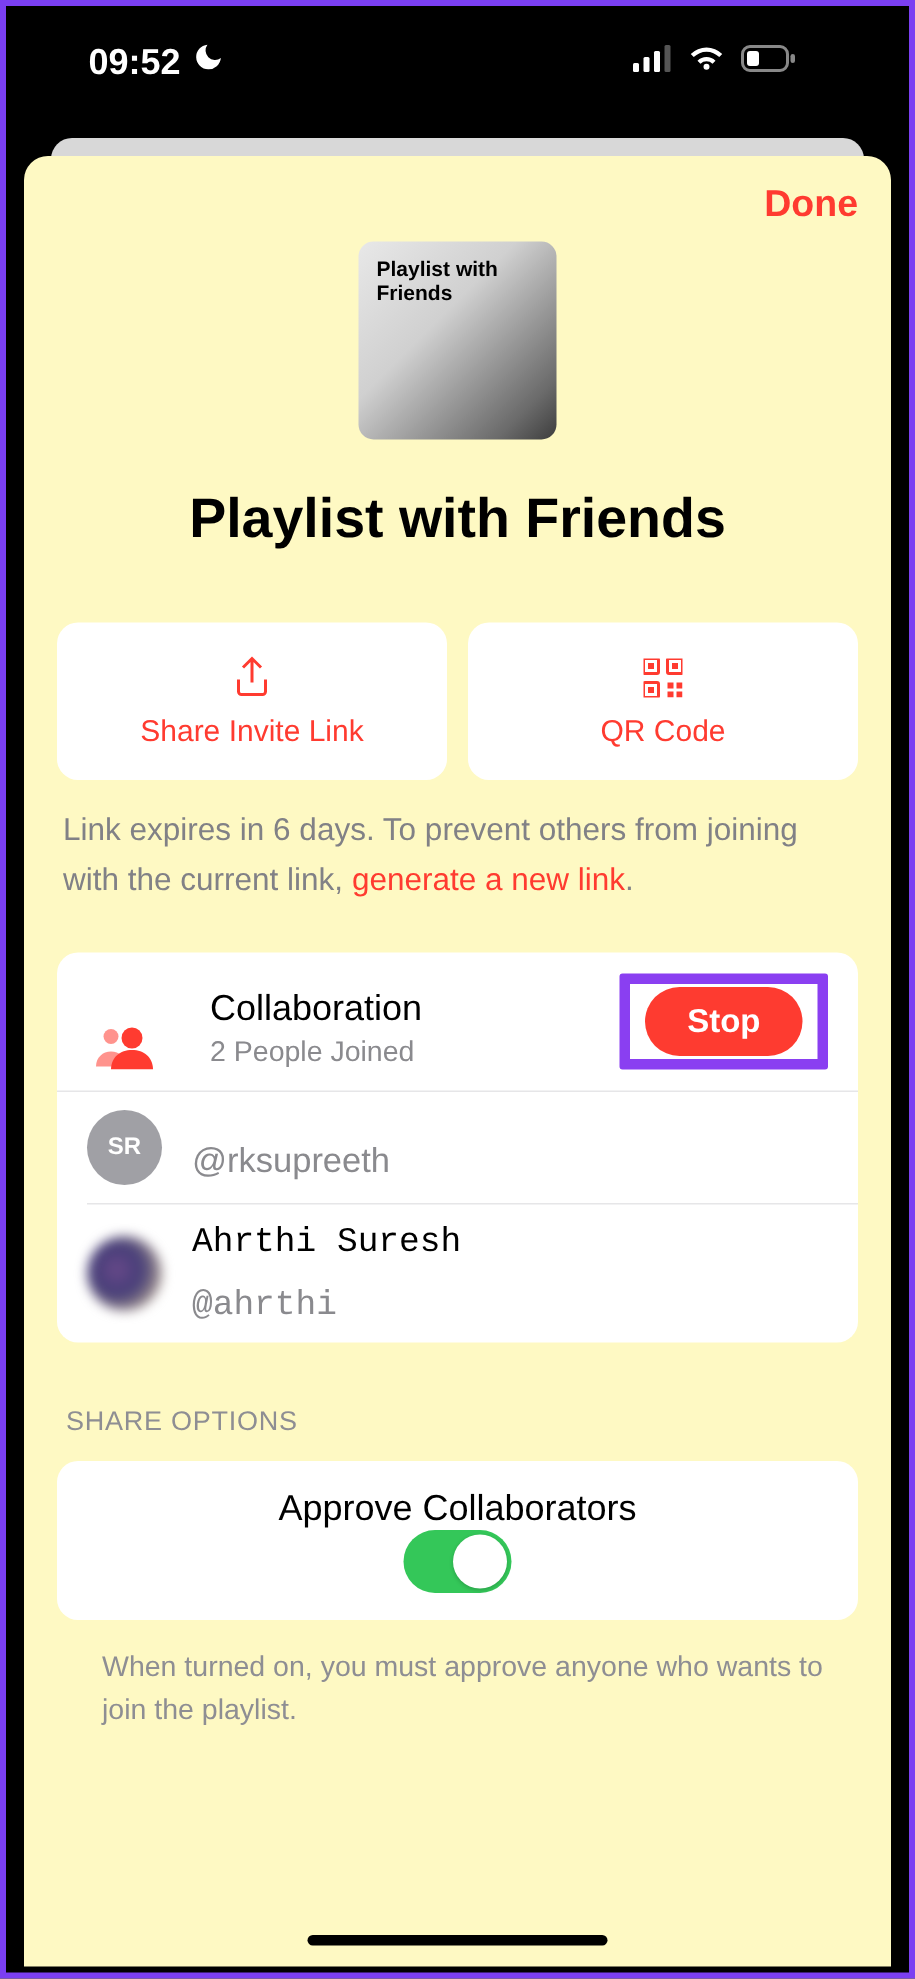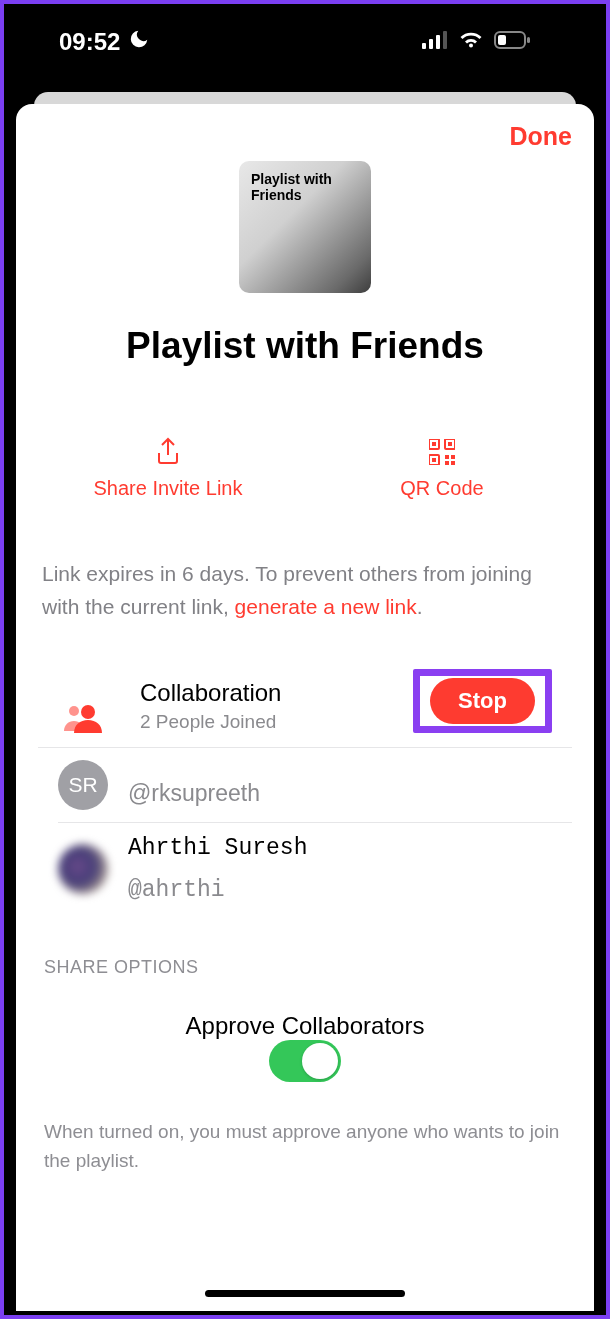--- a/index.html
+++ b/index.html
@@ -41,21 +41,21 @@
       height: 20px;
       background: #d8d8d8;
       border-radius: 14px 14px 0 0;
     }
     .sheet {
       position: absolute;
       top: 100px;
       left: 12px;
       right: 12px;
       bottom: 4px;
-      background: #ffffff;
+      background: #fef9c3;
       border-radius: 16px 16px 0 0;
       padding: 18px 22px 0;
       overflow: hidden;
     }
     .header-row {
       display: flex;
       justify-content: flex-end;
       margin-bottom: 10px;
     }
     .done-btn {
@@ -111,21 +111,21 @@
       display: flex;
       align-items: center;
       justify-content: center;
     }
     .action-label {
       color: #ff3b30;
       font-size: 20px;
       font-weight: 400;
     }
     .hint {
-      margin-top: 38px;
+      margin-top: 18px;
       font-size: 21px;
       line-height: 1.55;
       color: #818186;
       padding: 0 4px;
     }
     .hint-link {
       color: #ff3b30;
     }
     .list-group {
       background: #fff;
@@ -178,22 +178,22 @@
     .people .person-row:first-child { padding-left: 0; margin-left: -66px; }
     .person-avatar {
       width: 50px;
       height: 50px;
       border-radius: 50%;
       background: #a0a0a5;
       display: flex;
       align-items: center;
       justify-content: center;
       color: #fff;
-      font-size: 21px;
-      font-weight: 400;
+      font-size: 16px;
+      font-weight: 700;
       flex-shrink: 0;
     }
     .person-avatar.blur {
       background: radial-gradient(circle at 40% 45%, #6a4a8a 0%, #453d78 40%, #d2c199 90%);
       filter: blur(4px);
     }
     .person-name { font-size: 23px; color: #000; }
     .person-handle { font-size: 23px; color: #8a8a8e; margin-top: 16px; }
     .section-label {
       color: #8e8e93;
@@ -230,20 +230,21 @@
       background: #fff;
       border-radius: 50%;
       box-shadow: 0 1px 3px rgba(0,0,0,0.2);
     }
     .option-hint {
       color: #8e8e93;
       font-size: 19px;
       line-height: 1.5;
       margin-top: 18px;
       padding: 0 6px;
+      margin-left: 24px;
     }
     .home-indicator {
       position: absolute;
       bottom: 14px;
       left: 50%;
       transform: translateX(-50%);
       width: 200px;
       height: 7px;
       background: #000;
       border-radius: 4px;

